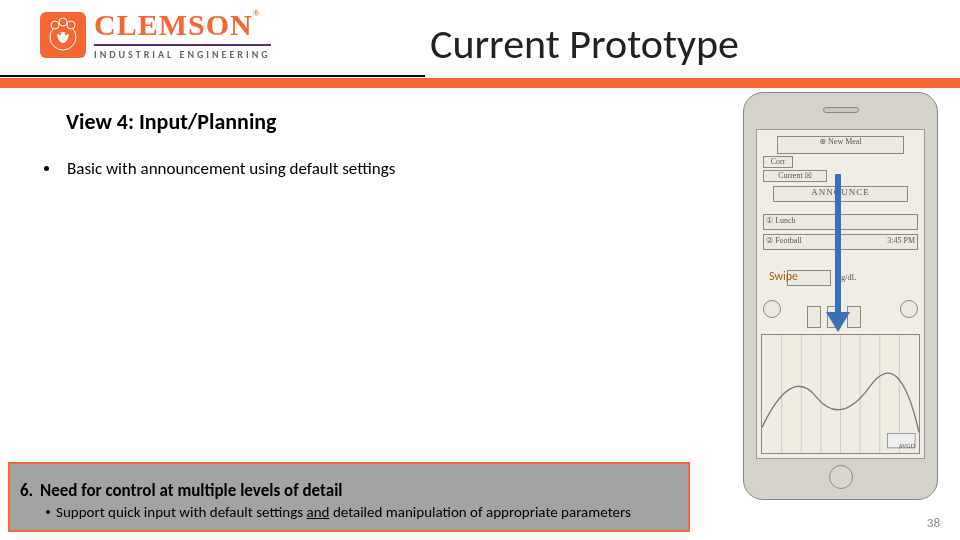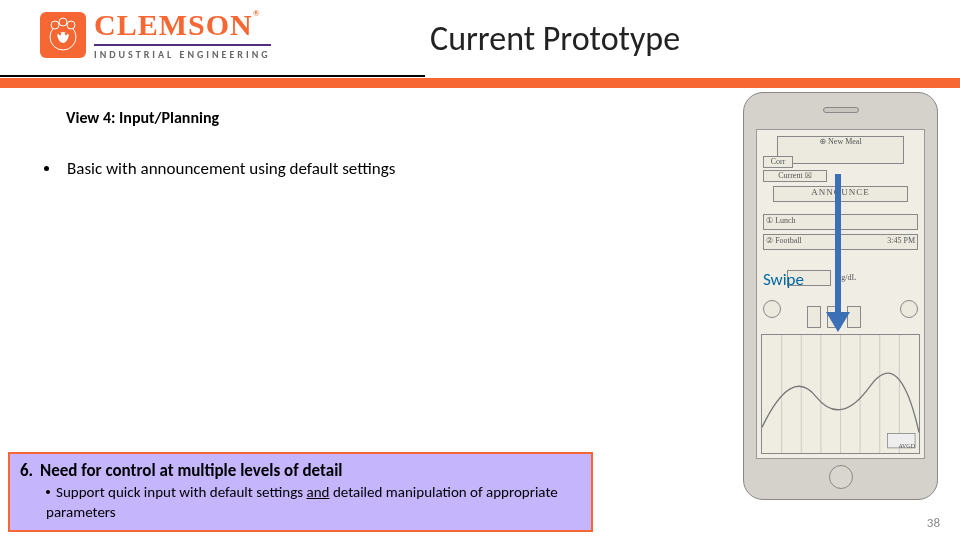--- a/index.html
+++ b/index.html
@@ -14,46 +14,46 @@
     display: flex; align-items: center; justify-content: center; color: #fff;
     font-weight: bold; font-size: 10px; position: relative;
   }
   .paw svg { width: 40px; height: 40px; }
   .logo-text { margin-left: 8px; }
   .logo-main { font-family: Georgia, 'Times New Roman', serif; font-size: 30px; font-weight: bold; color: #F66733; letter-spacing: 1px; }
   .logo-sup { font-size: 9px; vertical-align: top; color: #F66733; }
   .logo-divider { height: 2px; background: #522D80; margin: 2px 0; }
   .logo-sub { font-size: 10px; letter-spacing: 3px; color: #666; font-weight: 600; }
 
-  .title { position: absolute; left: 430px; top: 18px; font-size: 34px; font-weight: 400; color: #222; }
+  .title { position: absolute; left: 430px; top: 18px; font-size: 42px; font-weight: 400; color: #222; }
 
   .orange-bar { position: absolute; left: 0; top: 78px; width: 960px; height: 10px; background: #F66733; }
   .black-line { position: absolute; left: 0; top: 75px; width: 425px; height: 2px; background: #000; }
 
   
-  .view-title { position: absolute; left: 66px; top: 108px; font-size: 16px; font-weight: bold; text-align: center; }
+  .view-title { position: absolute; left: 66px; top: 108px; font-size: 22px; font-weight: bold; text-align: center; }
   .bullet-row { position: absolute; left: 40px; top: 158px; font-size: 17px; display: flex; align-items: center; }
   .bullet-dot { width: 5px; height: 5px; background: #000; border-radius: 50%; margin-right: 18px; margin-left: 4px; }
 
   
   .phone { position: absolute; right: 22px; top: 92px; width: 195px; height: 408px; background: #d4d2cb; border-radius: 20px; border: 1px solid #888; }
   .phone-screen { position: absolute; left: 12px; top: 36px; right: 12px; bottom: 40px; background: #f0ede4; border: 1px solid #999; }
   .phone-home { position: absolute; left: 50%; bottom: 10px; transform: translateX(-50%); width: 24px; height: 24px; border: 1px solid #888; border-radius: 50%; background: #d8d6ce; }
   .phone-speaker { position: absolute; left: 50%; top: 14px; transform: translateX(-50%); width: 36px; height: 6px; border: 1px solid #888; border-radius: 3px; background: #c8c6be; }
   .sk { border: 1px solid #888; position: absolute; background: #eceade; }
   .sk-label { font-family: 'Comic Sans MS', cursive; font-size: 8px; color: #555; text-align: center; line-height: 1.1; padding-top: 1px; overflow: hidden; }
 
   
-  .swipe-label { position: absolute; right: 156px; top: 269px; font-size: 17px; color: #0369a1; }
+  .swipe-label { position: absolute; right: 162px; top: 269px; font-size: 12px; color: #a16207; }
   .arrow { position: absolute; right: 116px; top: 174px; width: 12px; height: 160px; }
   .arrow-line { position: absolute; left: 3px; top: 0; width: 6px; height: 140px; background: #3B6FB6; }
   .arrow-head { position: absolute; left: -6px; top: 138px; width: 0; height: 0; border-left: 12px solid transparent; border-right: 12px solid transparent; border-top: 20px solid #3B6FB6; }
 
   
-  .need-box { position: absolute; left: 8px; bottom: 8px; width: 585px; border: 2px solid #F66733; padding: 6px 10px 8px 10px; background: #c4b5fd; }
+  .need-box { position: absolute; left: 8px; bottom: 8px; width: 682px; border: 2px solid #F66733; padding: 16px 10px 8px 10px; background: #a3a3a3; }
   .need-title { font-size: 17px; font-weight: bold; }
   .need-num { display: inline-block; width: 20px; }
   .need-sub { font-size: 15px; margin-left: 26px; margin-top: 2px; line-height: 1.3; }
   .need-sub .dot { display: inline-block; width: 4px; height: 4px; background: #000; border-radius: 50%; vertical-align: middle; margin-right: 6px; margin-bottom: 2px; }
   .ul { text-decoration: underline; }
 
   .page-num { position: absolute; right: 20px; bottom: 10px; font-size: 13px; color: #888; }
 </style>
 </head>
 <body>
@@ -89,21 +89,21 @@
   <div class="view-title">View 4: Input/Planning</div>
   <div class="bullet-row">
     <span class="bullet-dot"></span>
     <span>Basic with announcement using default settings</span>
   </div>
 
   <div class="phone">
     <div class="phone-speaker"></div>
     <div class="phone-screen">
 
-      <div class="sk sk-label" style="left:20px; top:6px; right:20px; height:28px;">⊕ New Meal</div>
+      <div class="sk sk-label" style="left:20px; top:6px; right:20px; height:18px;">⊕ New Meal</div>
       <div class="sk sk-label" style="left:6px; top:26px; width:30px; height:12px;">Corr</div>
       <div class="sk sk-label" style="left:6px; top:40px; width:64px; height:12px;">Current ☒</div>
       <div class="sk sk-label" style="left:16px; top:56px; right:16px; height:16px; font-size:9px; letter-spacing:1px;">ANNOUNCE</div>
 
       <div class="sk" style="left:6px; top:84px; right:6px; height:16px;">
         <span class="sk-label" style="position:absolute; left:2px; top:1px; border:none; background:none;">① Lunch</span>
         <span class="sk-label" style="position:absolute; right:2px; top:18px; border:none; background:none;">3:00 PM</span>
       </div>
       <div class="sk" style="left:6px; top:104px; right:6px; height:16px;">
         <span class="sk-label" style="position:absolute; left:2px; top:1px; border:none; background:none;">② Football</span>

